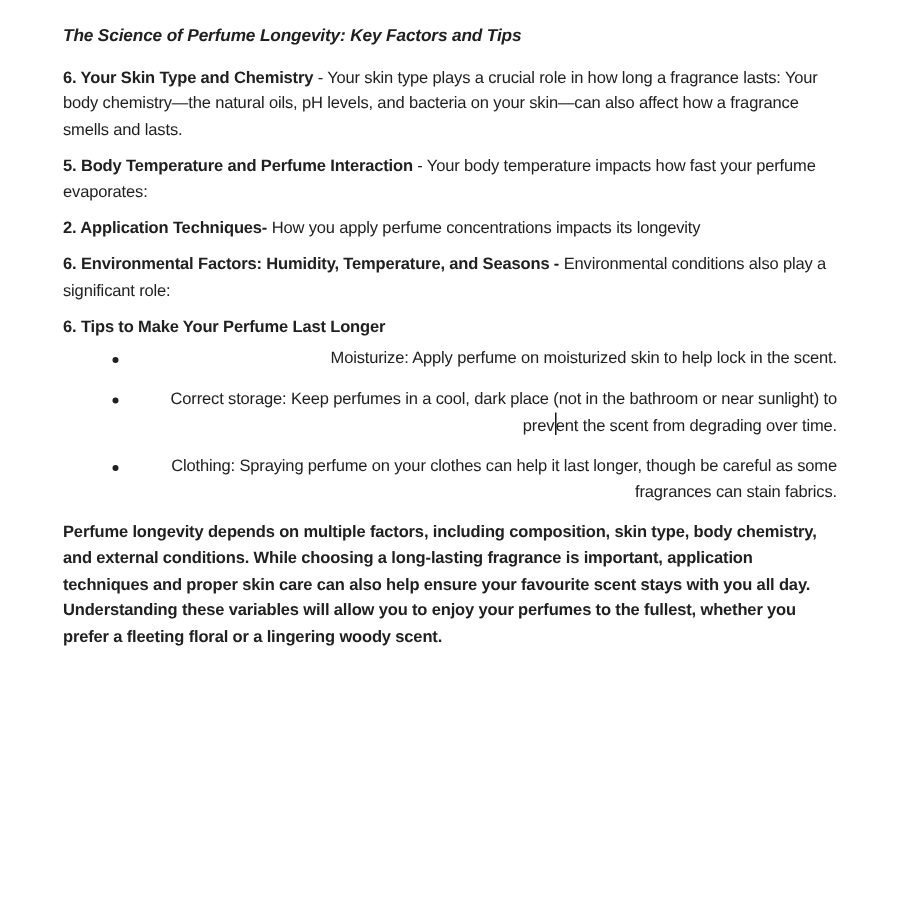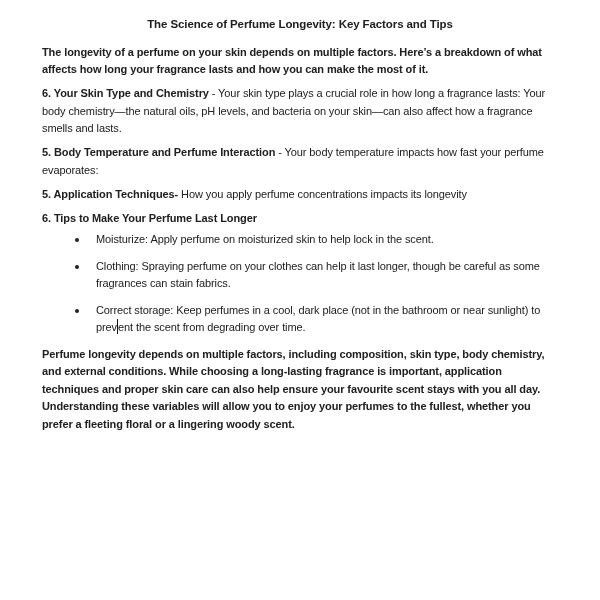--- a/index.html
+++ b/index.html
@@ -21,40 +21,41 @@
     color: #202020;
     font-size: 11px;
     letter-spacing: -0.1px;
     line-height: 17.5px;
     cursor: text;
   }
   h1.doc-title {
     font-size: 11.5px;
     line-height: 17.5px;
     font-weight: 700;
-    text-align: center;
     margin: 0 0 10px 0;
+    font-style: italic;
   }
   p {
     margin: 0 0 6.5px 0;
   }
   p.bold {
     font-weight: 700;
   }
   p b {
     font-weight: 700;
   }
   p.tips-heading {
     font-weight: 700;
     margin-bottom: 4px;
   }
   ul.tips-list {
     list-style: none;
     margin: 0 0 6px 0;
     padding: 0 0 0 54px;
+    text-align: right;
   }
   ul.tips-list li {
     position: relative;
     margin-bottom: 9px;
   }
   ul.tips-list li::before {
     content: "";
     position: absolute;
     left: -21px;
     top: 7px;
@@ -71,34 +72,34 @@
     vertical-align: -3px;
   }
 </style>
 </head>
 <body>
 
 <div class="page">
 
   <h1 class="doc-title">The Science of Perfume Longevity: Key Factors and Tips</h1>
 
-  <p class="bold">The longevity of a perfume on your skin depends on multiple factors. Here’s a breakdown of what affects how long your fragrance lasts and how you can make the most of it.</p>
 
 
 
   <p><b>6. Your Skin Type and Chemistry</b><span> - Your skin type plays a crucial role in how long a fragrance lasts: Your body chemistry—the natural oils, pH levels, and bacteria on your skin—can also affect how a fragrance smells and lasts.</span></p>
 
   <p><b>5. Body Temperature and Perfume Interaction</b><span> - Your body temperature impacts how fast your perfume evaporates:</span></p>
 
-  <p><b>5. Application Techniques-</b><span> How you apply perfume concentrations impacts its longevity</span></p>
+  <p><b>2. Application Techniques-</b><span> How you apply perfume concentrations impacts its longevity</span></p>
 
+  <p><b>6. Environmental Factors: Humidity, Temperature, and Seasons -</b><span> Environmental conditions also play a significant role:</span></p>
 
   <p class="tips-heading">6. Tips to Make Your Perfume Last Longer</p>
 
   <ul class="tips-list">
     <li><span>Moisturize: Apply perfume on moisturized skin to help lock in the scent.</span><span></span></li>
+    <li><span>Correct storage: Keep perfumes in a cool, dark place (not in the bathroom or near sunlight) to prev</span><span class="caret"></span><span>ent the scent from degrading over time.</span></li>
     <li><span>Clothing: Spraying perfume on your clothes can help it last longer, though be careful as some fragrances can stain fabrics.</span><span></span></li>
-    <li><span>Correct storage: Keep perfumes in a cool, dark place (not in the bathroom or near sunlight) to prev</span><span class="caret"></span><span>ent the scent from degrading over time.</span></li>
   </ul>
 
   <p class="bold">Perfume longevity depends on multiple factors, including composition, skin type, body chemistry, and external conditions. While choosing a long-lasting fragrance is important, application techniques and proper skin care can also help ensure your favourite scent stays with you all day. Understanding these variables will allow you to enjoy your perfumes to the fullest, whether you prefer a fleeting floral or a lingering woody scent.</p>
 
 </div>
 
 </body></html>

